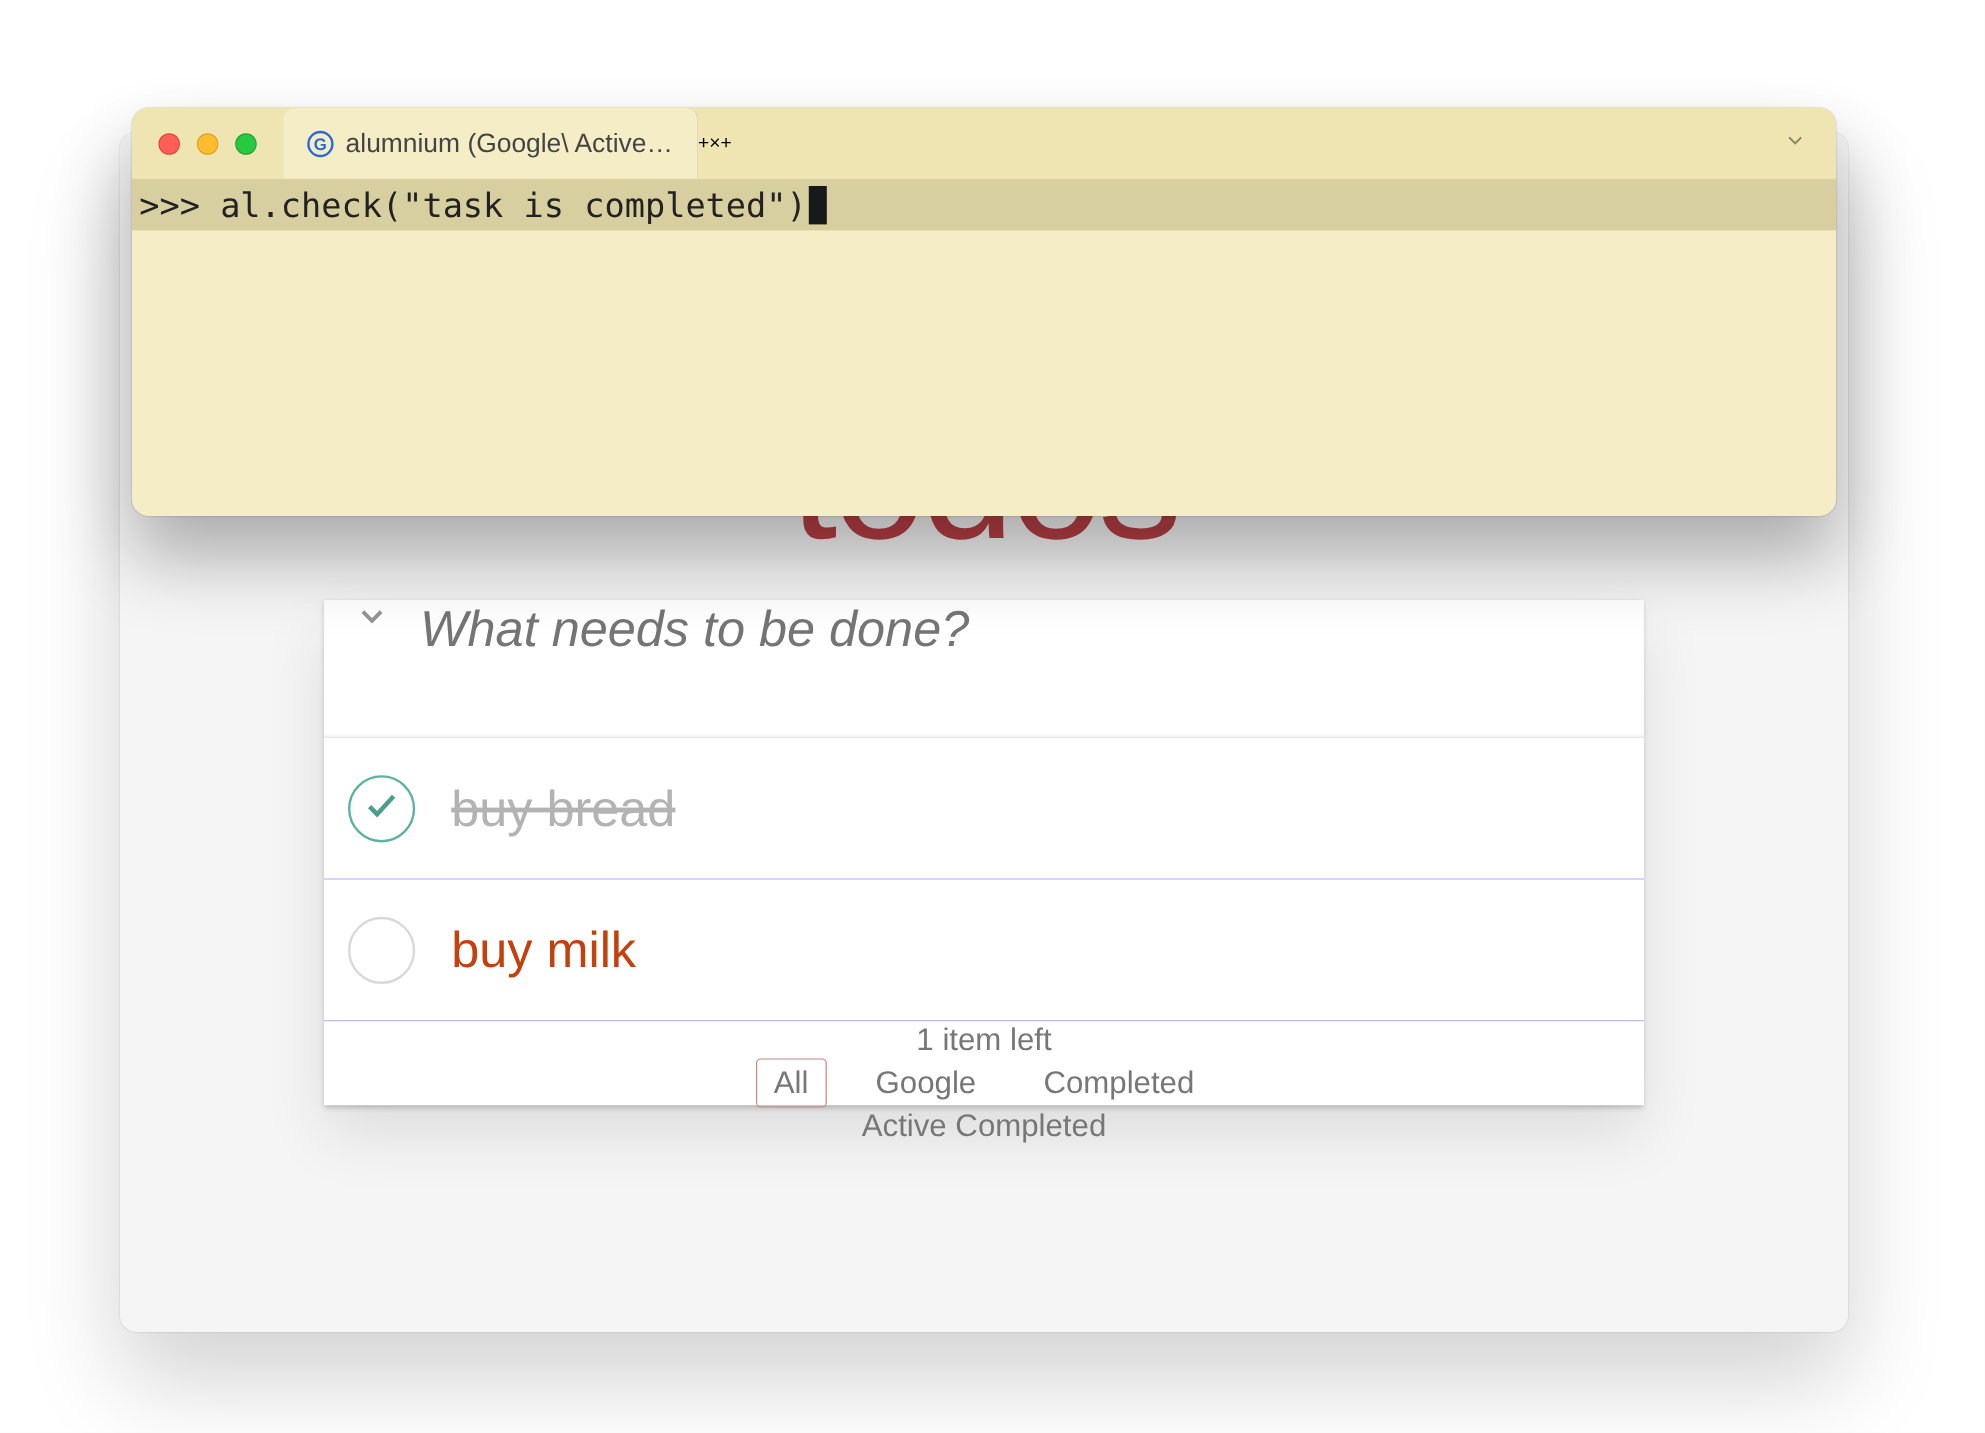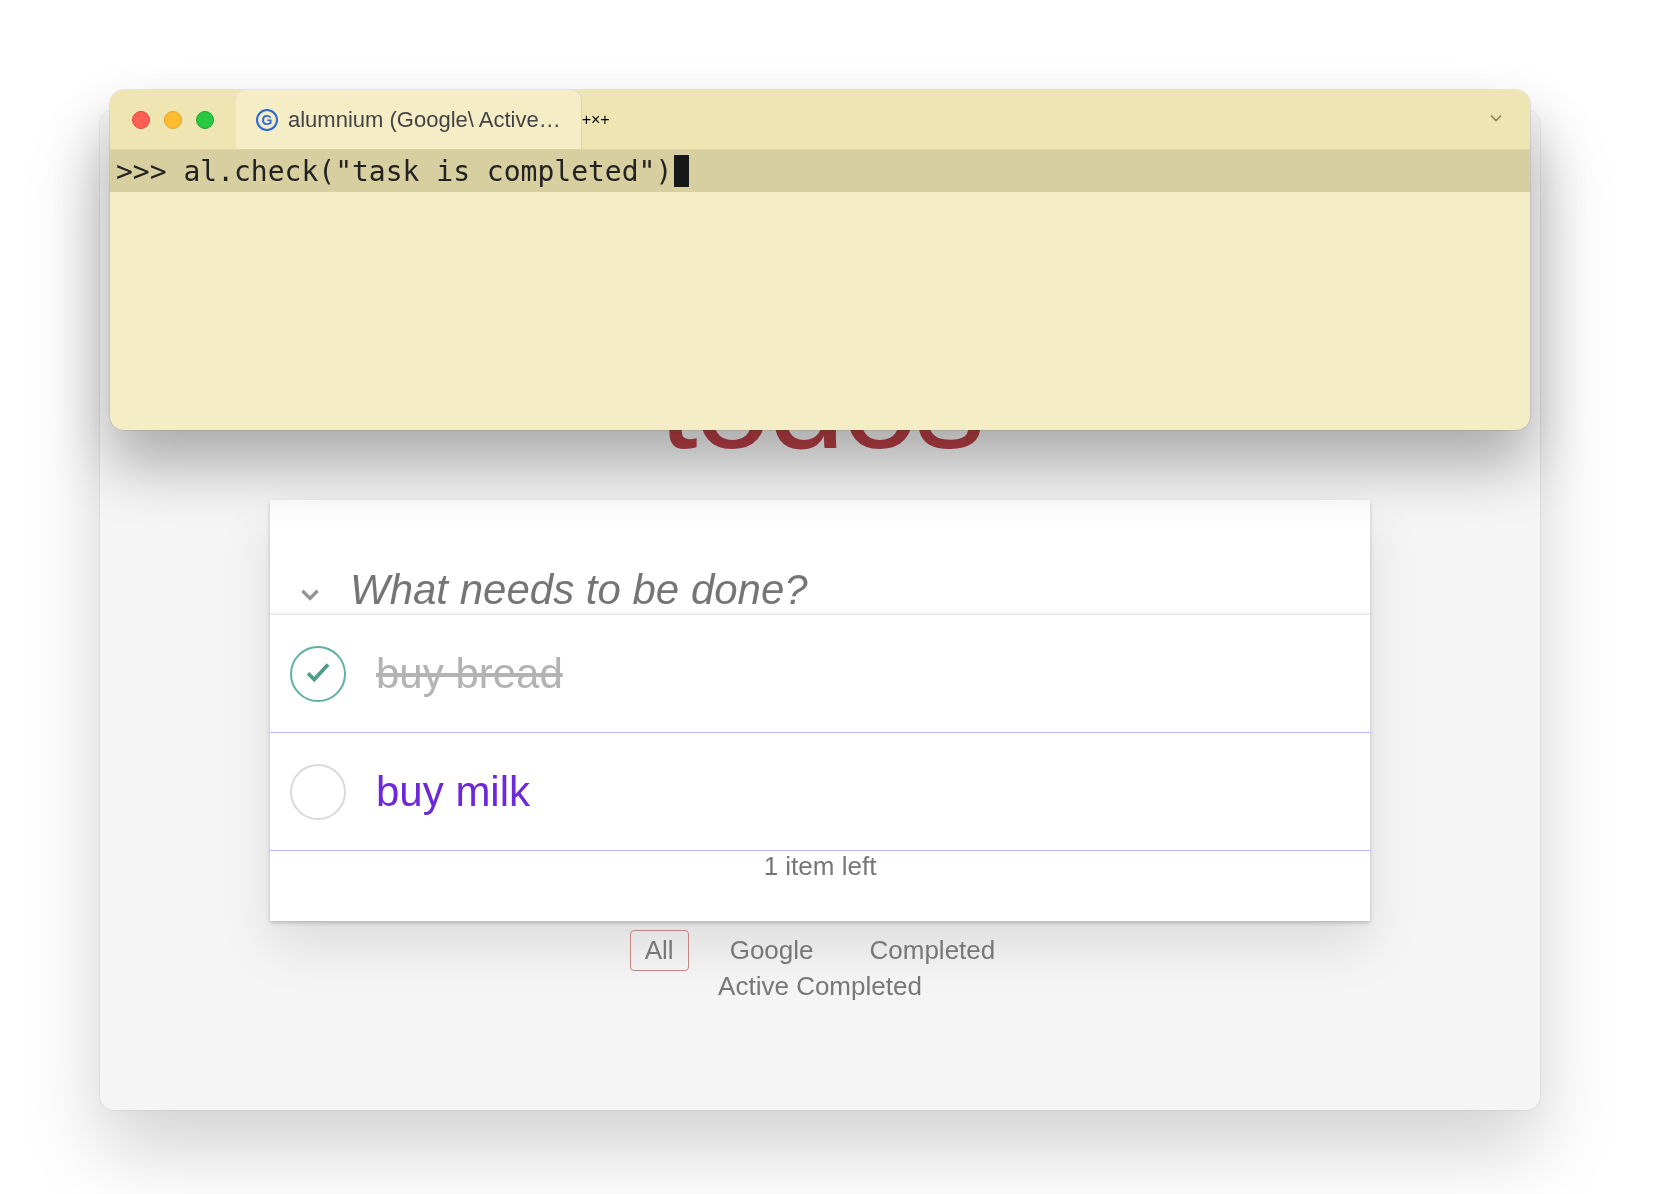--- a/index.html
+++ b/index.html
@@ -54,21 +54,21 @@
     height:6px;
     bottom:-7px;
     background:#fff;
     box-shadow:0 1px 1px rgba(0,0,0,0.2);
     z-index:-1;
   }
   .todo-card::before{ left:20px; right:20px; bottom:-13px; }
 
   .new-todo-row {
     display: flex;
-    align-items: flex-end;
+    align-items: flex-start;
     border-bottom: 1px solid #e6e6e6;
     height: 115px;
     box-shadow: inset 0 -2px 1px rgba(0,0,0,0.03);
   }
   .toggle-all {
     width: 80px;
     text-align: center;
     color: #949494;
     font-size: 28px;
     cursor: pointer;
@@ -105,21 +105,21 @@
     flex-shrink: 0;
   }
   .todo-check.done {
     border-color: #5fb1a0;
   }
   .todo-check.done svg { stroke:#4b9e8b; }
   .todo-check svg { width: 30px; height: 30px; stroke: transparent; stroke-width: 3; fill:none; }
   .todo-label {
     font-size: 42px;
     font-weight: 400;
-    color: #6d28d9;
+    color: #c2410c;
   }
   .todo-label.done {
     color: #b3b3b3;
     text-decoration: line-through;
   }
 
   .footer {
     display: flex;
     align-items: center;
     height: 70px;
@@ -128,21 +128,20 @@
     color: #777;
     font-weight: 300;
     flex-direction: column;
   }
   .footer .count { flex: 0 0 auto; }
   .filters {
     flex: 1;
     display: flex;
     justify-content: center;
     gap: 26px;
-    margin-top: 48px;
   }
   .filter {
     padding: 4px 14px;
     border: 1px solid transparent;
     border-radius: 4px;
     cursor: pointer;
   }
   .filter.selected {
     border-color: #c7867d;
   }

